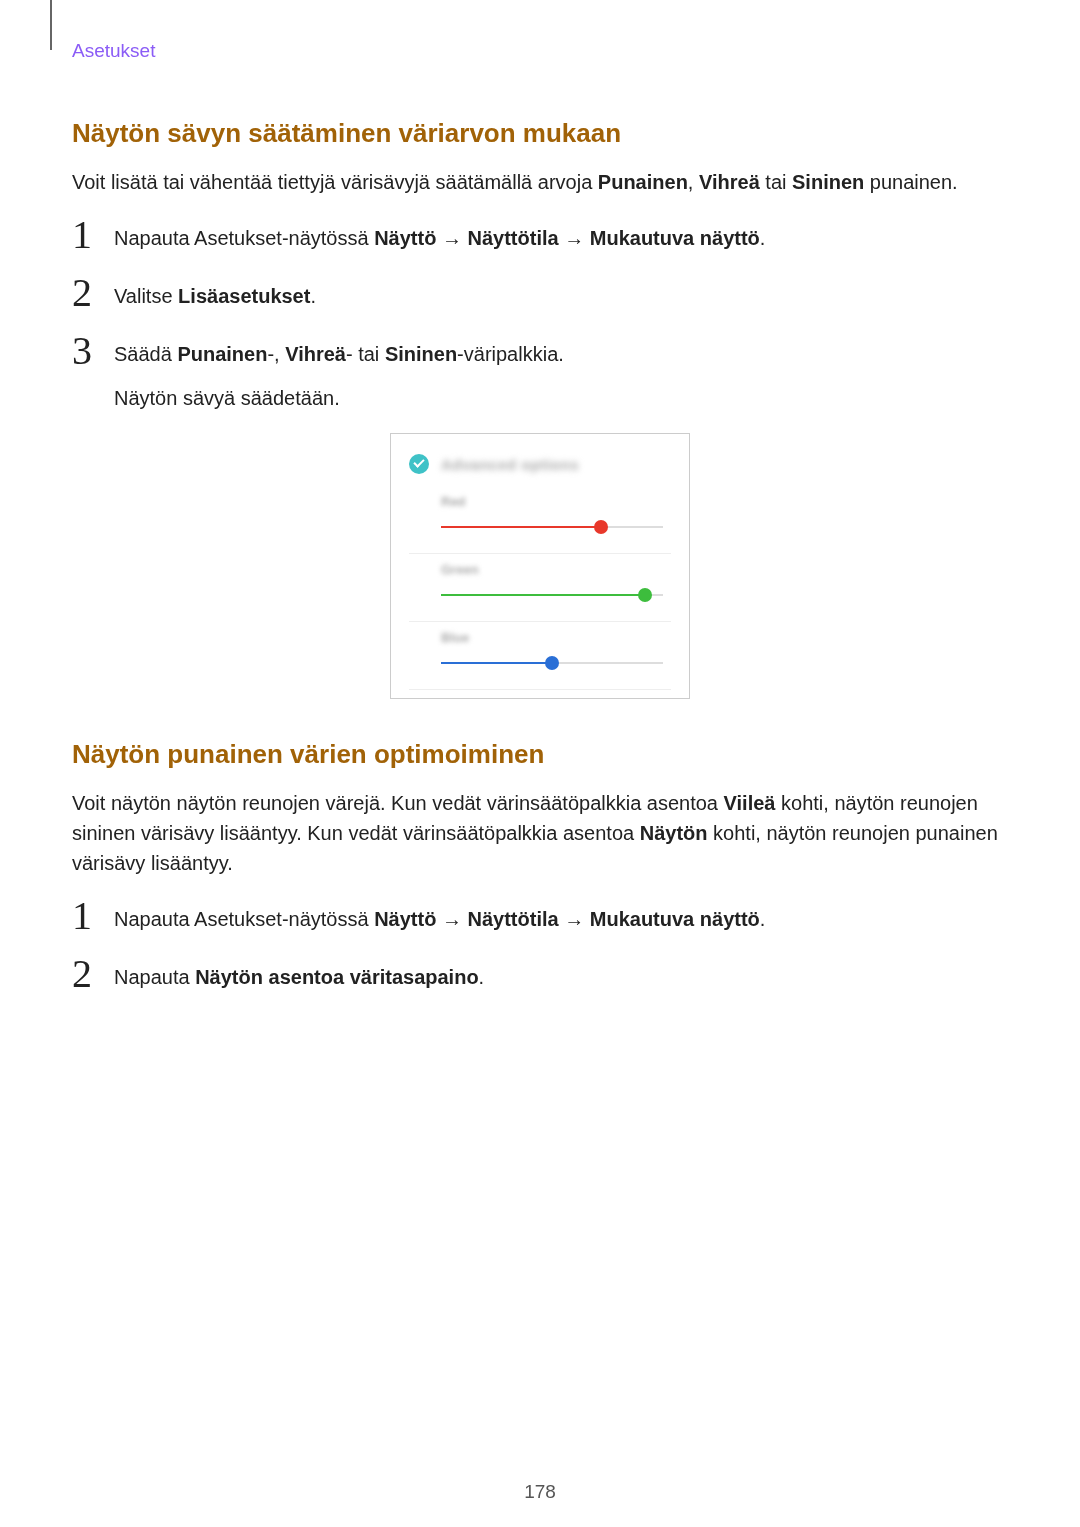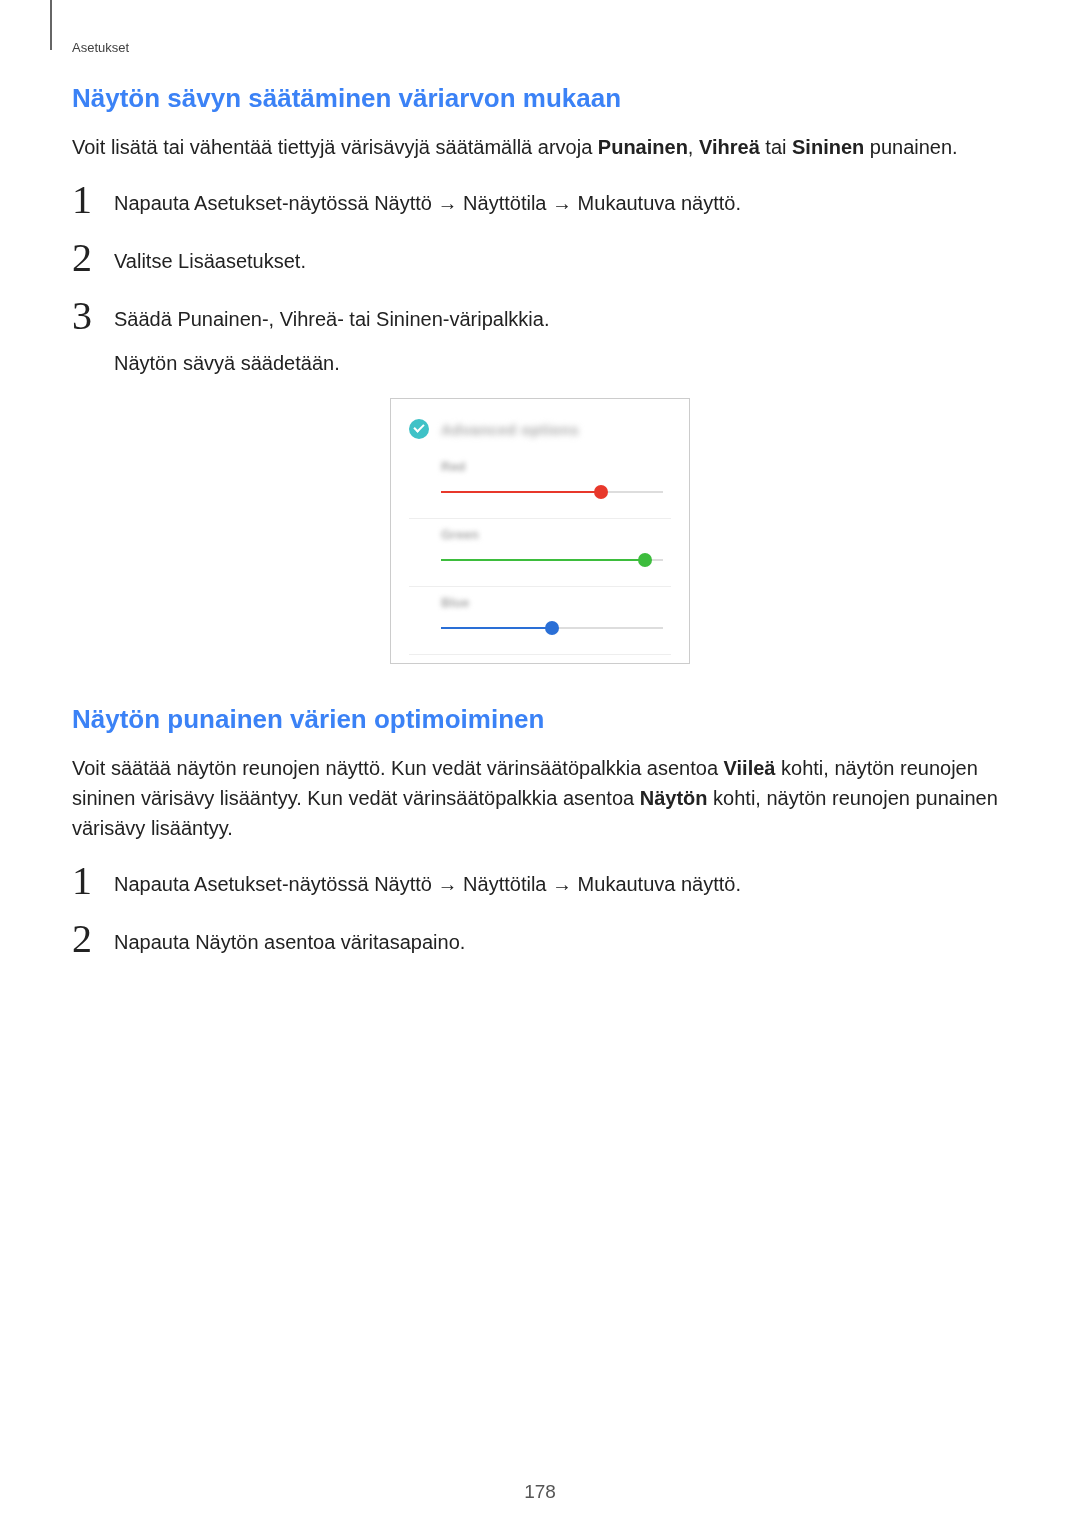--- a/index.html
+++ b/index.html
@@ -18,29 +18,29 @@
   }
   .left-rule {
     position: absolute;
     left: 50px;
     top: 0;
     width: 2px;
     height: 50px;
     background: #666;
   }
   .breadcrumb {
-    font-size: 13px;
-    color: #404040;
+    font-size: 19px;
+    color: #8b5cf6;
     margin-top: 0;
-    margin-bottom: 28px;
+    margin-bottom: 56px;
   }
   .section-heading {
     font-size: 26px;
     font-weight: bold;
-    color: #3b82f6;
+    color: #a16207;
     margin-bottom: 18px;
   }
   .body-text {
     font-size: 20px;
     line-height: 1.5;
     color: #222;
     margin-bottom: 18px;
   }
   .body-text b { font-weight: bold; }
   .step {
@@ -57,21 +57,21 @@
     margin-right: 6px;
     font-family: "Times New Roman", serif;
   }
   .step-body {
     font-size: 20px;
     line-height: 1.5;
     color: #222;
     padding-top: 8px;
     flex: 1;
   }
-  .step-body b { font-weight: normal; }
+  .step-body b { font-weight: bold; }
   .step-note {
     font-size: 20px;
     color: #222;
     margin-top: 14px;
   }
 
   
   .device {
     width: 300px;
     margin: 20px auto 40px auto;
@@ -233,21 +233,21 @@
         <div class="track-fill blue-fill" style="width:50%"></div>
         <div class="thumb blue-thumb" style="left:50%"></div>
       </div>
     </div>
     <hr class="divider">
   </div>
 
   <h2 class="section-heading">Näytön punainen värien optimoiminen</h2>
 
   <p class="body-text">
-    <span>Voit säätää näytön reunojen näyttö. Kun vedät värinsäätöpalkkia asentoa </span><b>Viileä</b><span> kohti, näytön reunojen sininen värisävy lisääntyy. Kun vedät värinsäätöpalkkia asentoa </span><b>Näytön</b><span> kohti, näytön reunojen punainen värisävy lisääntyy.</span>
+    <span>Voit näytön näytön reunojen värejä. Kun vedät värinsäätöpalkkia asentoa </span><b>Viileä</b><span> kohti, näytön reunojen sininen värisävy lisääntyy. Kun vedät värinsäätöpalkkia asentoa </span><b>Näytön</b><span> kohti, näytön reunojen punainen värisävy lisääntyy.</span>
   </p>
 
   <div class="step">
     <div class="step-num">1</div>
     <div class="step-body">
       <span>Napauta Asetukset-näytössä </span><b>Näyttö</b><span> → </span><b>Näyttötila</b><span> → </span><b>Mukautuva näyttö</b><span>.</span>
     </div>
   </div>
 
   <div class="step">

